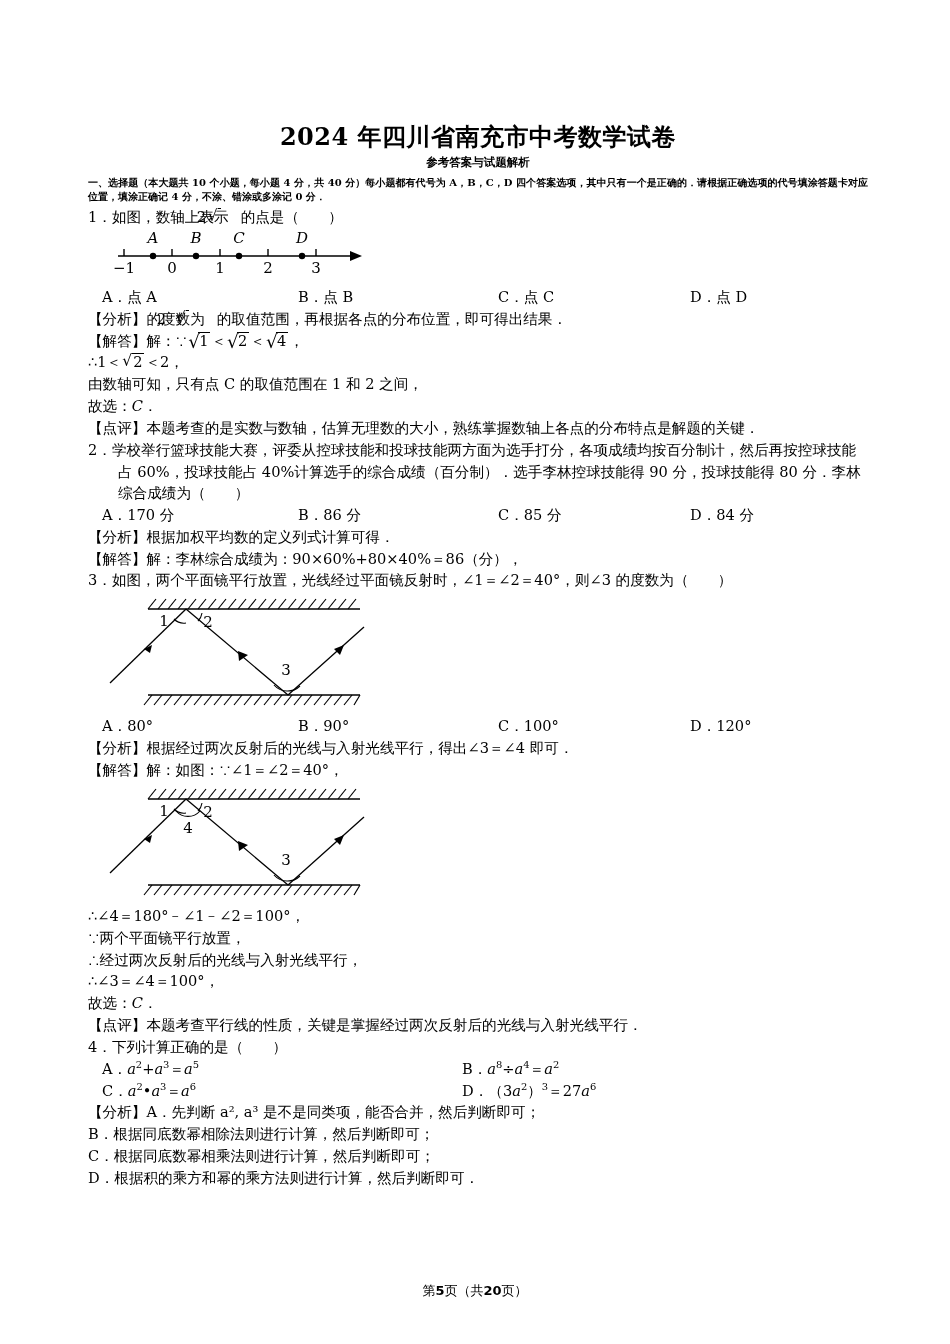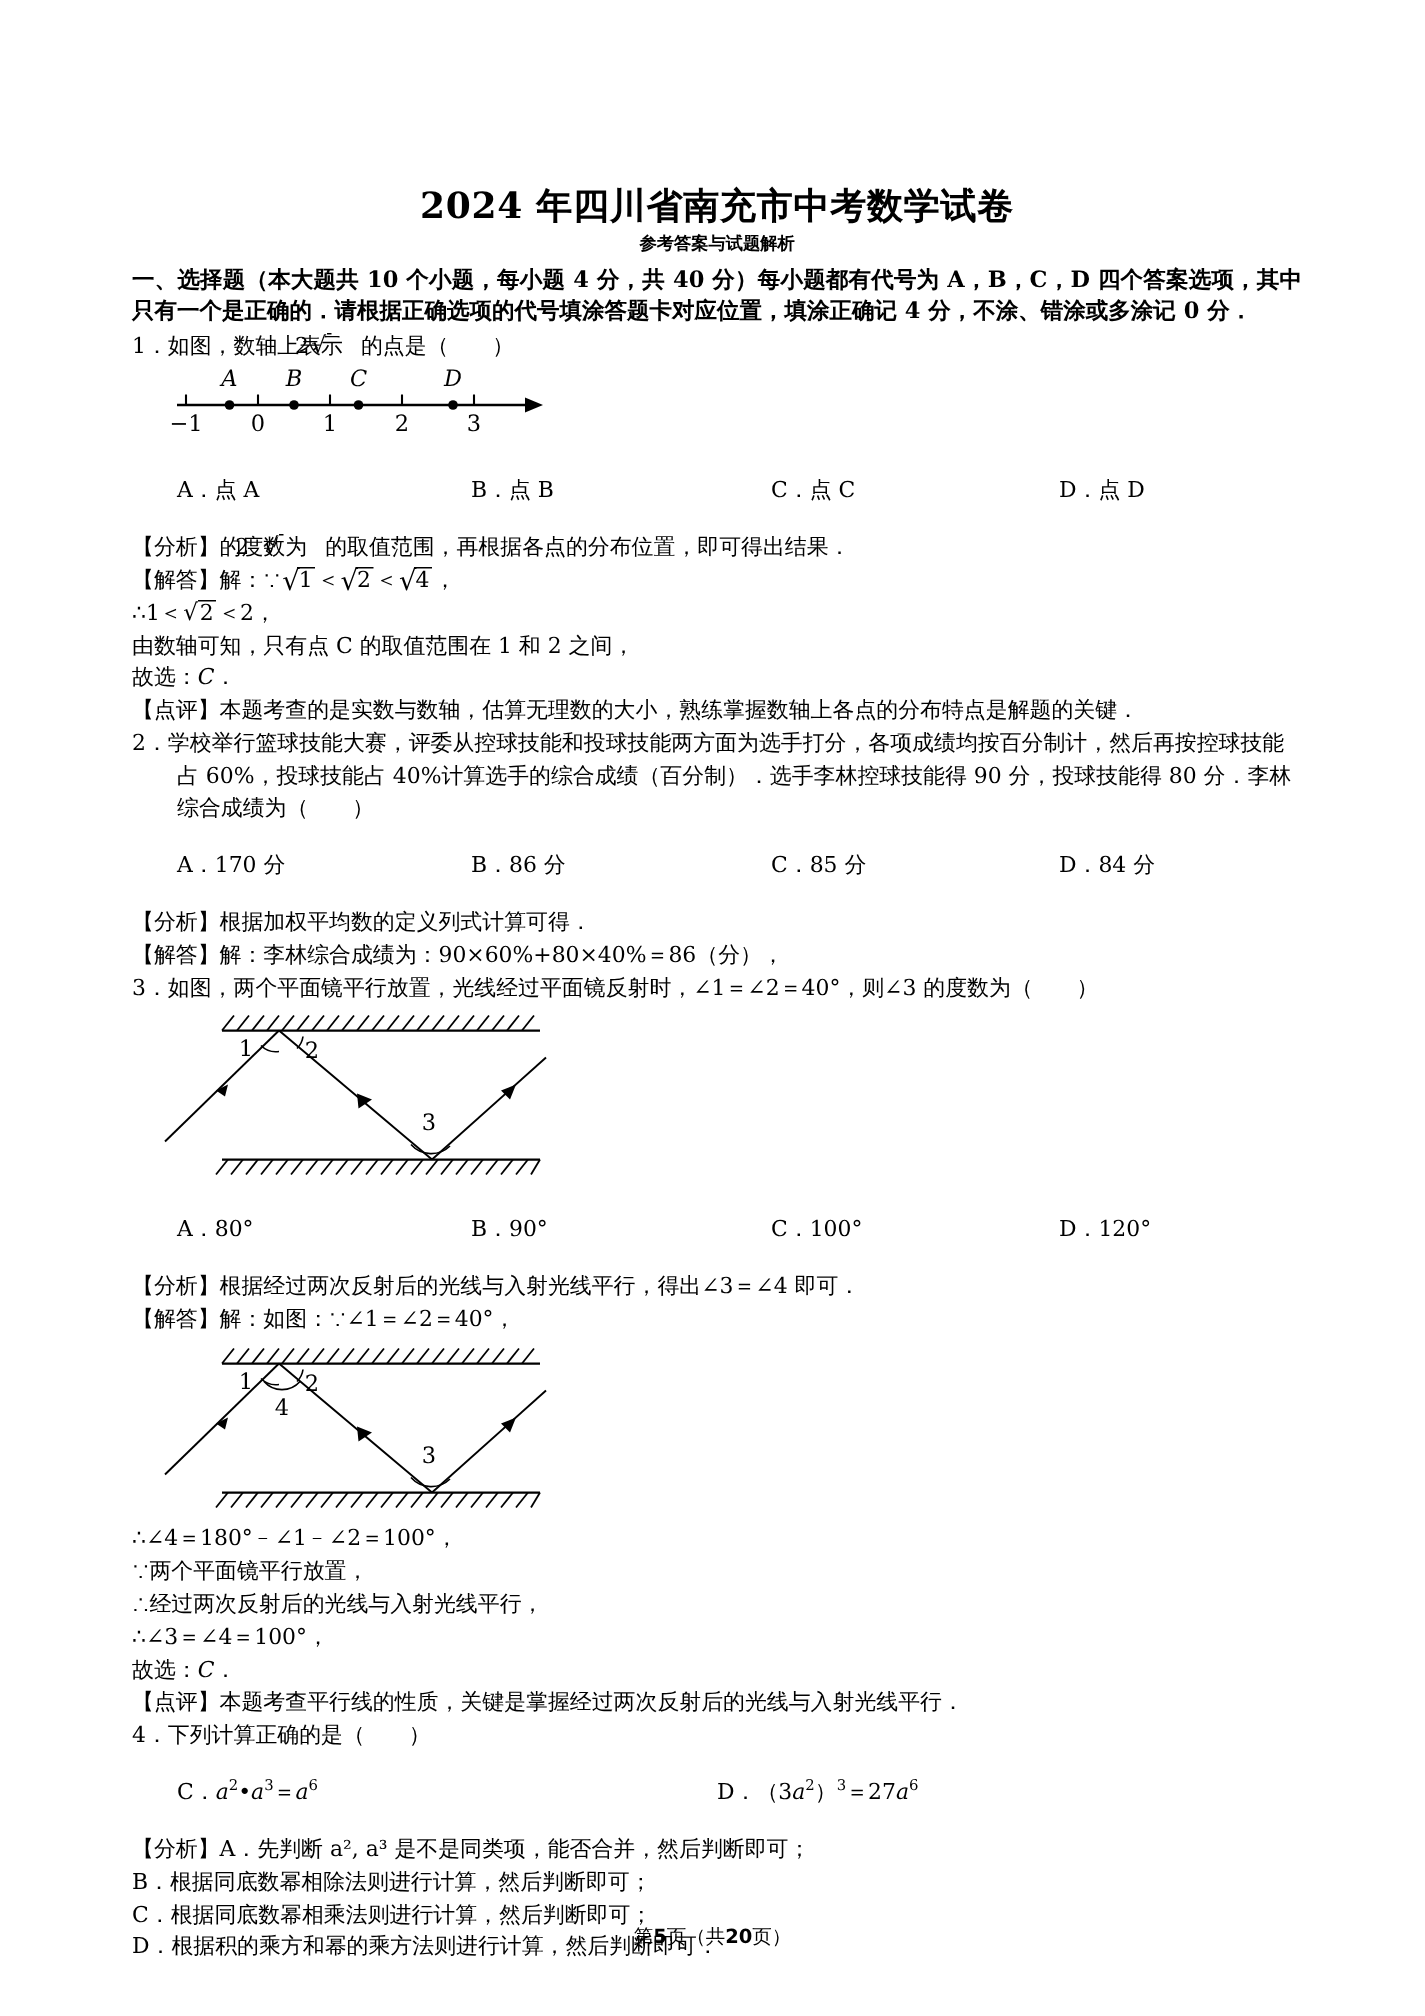--- a/index.html
+++ b/index.html
@@ -39,21 +39,21 @@
   }
   .doc-subtitle {
     text-align: center;
     font-weight: bold;
     font-size: 11.5px;
     margin: 0 0 6px 0;
     line-height: 1.2;
   }
   .section-head {
     font-weight: bold;
-    font-size: 15px;
+    font-size: 10px;
     line-height: 1.42;
     text-align: justify;
     margin: 0 0 2px 0;
   }
   .q {
     font-size: 14.6px;
     line-height: 1.46;
     margin: 0;
   }
   .q-line {
@@ -62,21 +62,21 @@
   }
   .hang {
     padding-left: 22px;
     text-indent: -22px;
   }
   .hang2 {
     padding-left: 30px;
     text-indent: -30px;
   }
   .opts {
-    margin: 16px;
+    margin: 0;
     padding-left: 14px;
     line-height: 1.5;
     font-size: 14.6px;
     white-space: nowrap;
   }
   .opt {
     display: inline-block;
   }
   .opt-a { width: 196px; }
   .opt-b { width: 200px; }
@@ -399,20 +399,23 @@
       <div class="ln hang2">
         <span class="tag">【点评】</span><span>本题考查平行线的性质，关键是掌握经过两次反射后的光线与入射光线平行．</span>
       </div>
     </div>
 
     <div class="q">
       <div class="q-line hang2">
         <span>4．</span><span>下列计算正确的是（　　）</span>
       </div>
       <div class="opts">
+        <span class="opt opt2-a"><span>A．</span><span class="ital">a</span><sup>2</sup>+<span class="ital">a</span><sup>3</sup>＝<span class="ital">a</span><sup>5</sup></span><span class="opt opt2-b"><span>B．</span><span class="ital">a</span><sup>8</sup>÷<span class="ital">a</span><sup>4</sup>＝<span class="ital">a</span><sup>2</sup></span>
+      </div>
+      <div class="opts">
         <span class="opt opt2-a"><span>C．</span><span class="ital">a</span><sup>2</sup>•<span class="ital">a</span><sup>3</sup>＝<span class="ital">a</span><sup>6</sup></span><span class="opt opt2-b"><span>D．</span>（3<span class="ital">a</span><sup>2</sup>）<sup>3</sup>＝27<span class="ital">a</span><sup>6</sup></span>
       </div>
       <div class="ln hang2">
         <span class="tag">【分析】</span><span>A．先判断 a², a³ 是不是同类项，能否合并，然后判断即可；</span>
       </div>
       <div class="ln">B．根据同底数幂相除法则进行计算，然后判断即可；</div>
       <div class="ln">C．根据同底数幂相乘法则进行计算，然后判断即可；</div>
       <div class="ln">D．根据积的乘方和幂的乘方法则进行计算，然后判断即可．</div>
     </div>
 

